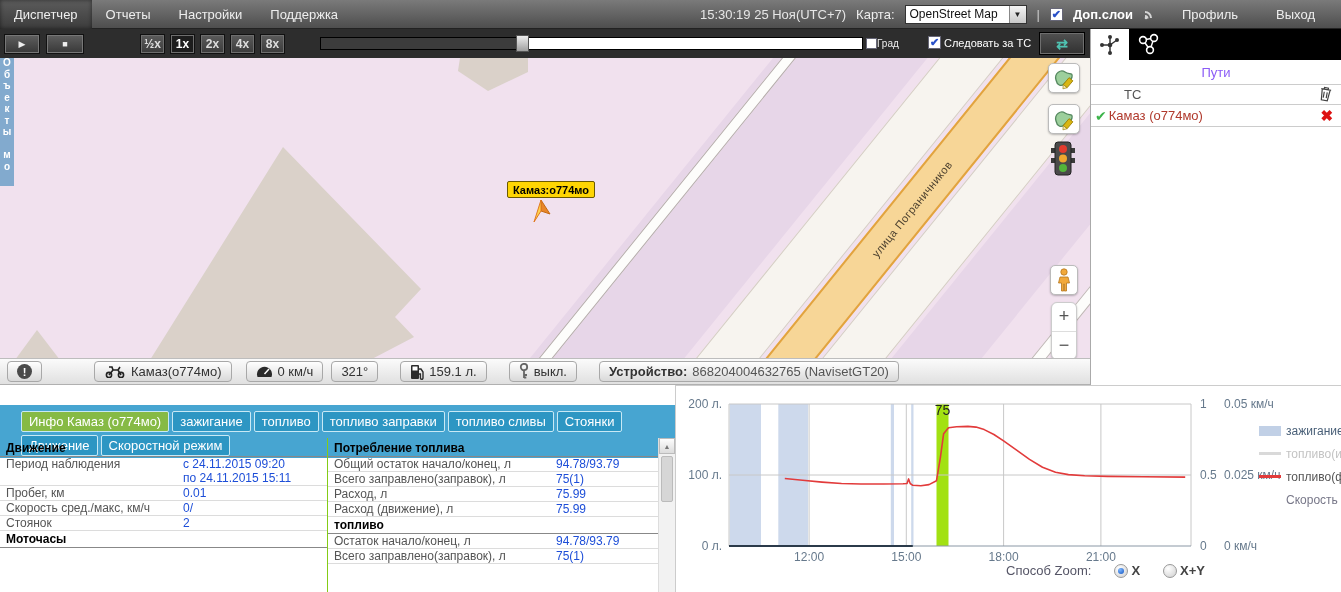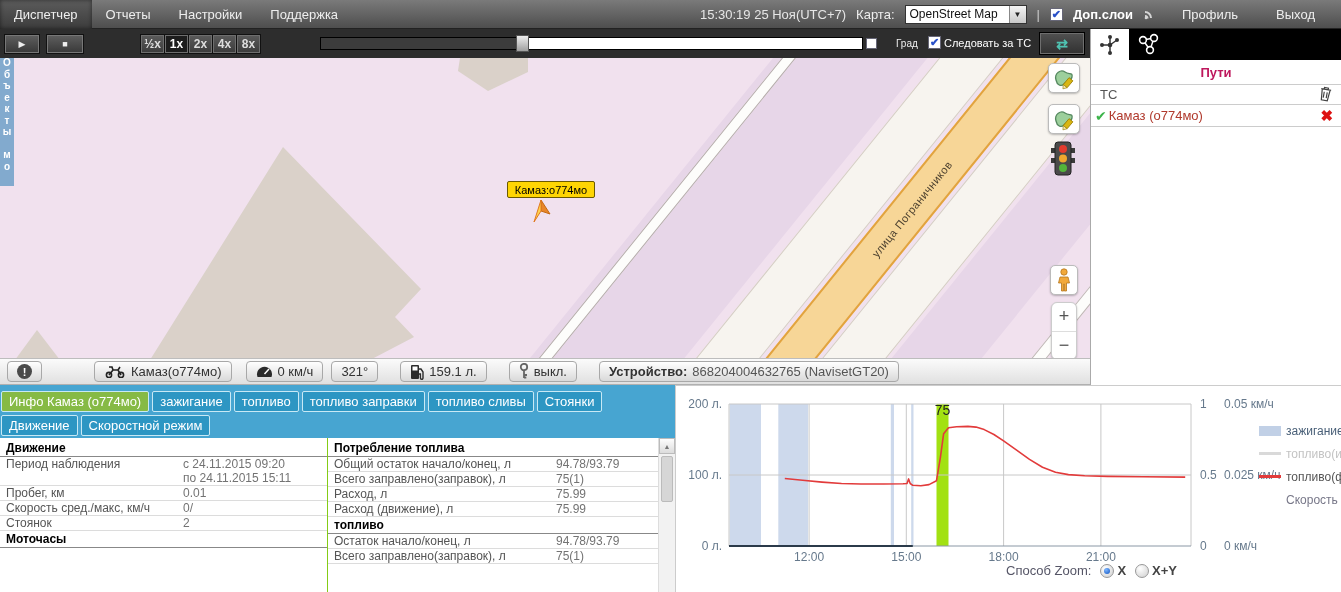--- a/index.html
+++ b/index.html
@@ -24,45 +24,45 @@
   .layers-label{font-weight:bold;color:#fff;}
   .sep{color:#ccc;}
 
   
   .toolbar{position:absolute;left:0;top:29px;width:1090px;height:29px;background:#2d2d2d;
     display:flex;align-items:center;color:#ddd;font-size:12px;}
   .tbtn{height:18px;background:linear-gradient(#5d5d5d,#3a3a3a);border:1px solid #777;outline:1px solid #111;
     color:#eee;display:flex;align-items:center;justify-content:center;cursor:pointer;}
   .play{width:34px;margin-left:5px;font-size:9px;}
   .stopb{width:36px;margin-left:8px;font-size:9px;}
-  .speeds{display:flex;margin-left:58px;gap:1px;}
+  .speeds{display:flex;margin-left:58px;gap:7px;}
   .sbtn{width:23px;height:18px;background:linear-gradient(#595959,#3d3d3d);border:1px solid #6e6e6e;outline:1px solid #111;
     color:#ddd;display:flex;align-items:center;justify-content:center;font-weight:bold;font-size:12px;cursor:pointer;}
   .sbtn.active{background:#1d1d1d;color:#fff;}
   .slider{position:absolute;left:320px;top:8px;width:543px;height:13px;border:1px solid #000;background:#fff;}
   .slider .fill{position:absolute;left:0;top:0;height:100%;width:36%;background:#3c3c3c;}
   .slider .handle{position:absolute;left:36%;top:-3px;width:13px;height:17px;
     background:linear-gradient(#ededed,#9f9f9f);border:1px solid #555;}
-  .grad-wrap{position:absolute;left:866px;top:9px;display:flex;align-items:flex-end;gap:19px;font-size:10px;color:#eee;}
+  .grad-wrap{position:absolute;left:866px;top:9px;display:flex;align-items:flex-end;gap:0;font-size:10px;color:#eee;}
   .grad-wrap .cb{width:11px;height:11px;}
   .follow-wrap{position:absolute;left:928px;top:7px;display:flex;align-items:center;gap:3px;font-size:11px;color:#fff;}
   .swapbtn{position:absolute;left:1040px;top:4px;width:44px;height:21px;background:linear-gradient(#4f4f4f,#323232);
     border:1px solid #6e6e6e;outline:1px solid #000;color:#4fc3b2;font-size:14px;font-weight:bold;
     display:flex;align-items:center;justify-content:center;cursor:pointer;}
 
   
   .map{position:absolute;left:0;top:58px;width:1090px;height:300px;background:#f1e1ee;overflow:hidden;}
   .band{position:absolute;width:900px;}
   .street-text{width:100%;height:100%;display:flex;align-items:center;justify-content:center;
     font-size:11px;color:#4a3f2e;letter-spacing:.5px;white-space:nowrap;}
   .bld{position:absolute;background:#dad1c9;filter:drop-shadow(0 0 1px #b3aaa1);}
   .objects-tab{position:absolute;left:0;top:-4px;width:14px;height:132px;background:rgba(110,160,200,.85);
     color:#fff;font-size:10px;font-weight:bold;text-align:center;white-space:pre-line;line-height:11.5px;padding-top:3px;}
   .vlabel{position:absolute;left:507px;top:123px;width:88px;height:17px;background:#ffd503;border:1px solid #6b5a00;
-    display:flex;align-items:center;justify-content:center;font-size:11px;font-weight:normal;color:#000;border-radius:2px;}
+    display:flex;align-items:center;justify-content:center;font-size:11px;font-weight:bold;color:#000;border-radius:2px;}
   .varrow{position:absolute;left:528px;top:140px;}
   .mapbtn{position:absolute;width:32px;height:30px;background:#fff;border:1px solid #bbb;border-radius:5px;
     box-shadow:0 1px 2px rgba(0,0,0,.25);display:flex;align-items:center;justify-content:center;cursor:pointer;}
   .zoomctl{position:absolute;left:1051px;top:244px;width:26px;height:58px;background:#fff;border:1px solid #ccc;
     border-radius:6px;box-shadow:0 1px 2px rgba(0,0,0,.25);display:flex;flex-direction:column;}
   .zoomctl span{flex:1;display:flex;align-items:center;justify-content:center;font-size:18px;color:#555;cursor:pointer;}
   .zoomctl .zin{border-bottom:1px solid #ddd;}
 
   
   .statusbar{position:absolute;left:0;top:358px;width:1090px;height:27px;
@@ -74,57 +74,57 @@
     font-size:11px;display:flex;align-items:center;justify-content:center;}
   .devlabel{font-weight:bold;color:#333;}
   .devval{color:#555;}
 
   
   .rpanel{position:absolute;left:1090px;top:29px;width:251px;height:356px;background:#fff;
     border-left:1px solid #aaa;font-size:13px;}
   .rp-tabs{height:31px;display:flex;background:#000;}
   .rp-tab1{width:38px;background:#fff;display:flex;align-items:center;justify-content:center;cursor:pointer;}
   .rp-tab2{width:40px;display:flex;align-items:center;justify-content:center;cursor:pointer;}
-  .rp-title{height:24px;display:flex;align-items:center;justify-content:center;color:#be185d;font-weight:bold;}
+  .rp-title{height:24px;display:flex;align-items:center;justify-content:center;color:#8b5cf6;}
   .rp-head{height:21px;display:flex;align-items:center;border-top:1px solid #ccc;border-bottom:1px solid #ccc;
-    padding:0 8px 0 9px;color:#555;}
+    padding:0 8px 0 33px;color:#555;}
   .rp-head .sp{flex:1;}
   .rp-row{height:22px;display:flex;align-items:center;border-bottom:1px solid #ccc;padding:0 8px 0 4px;gap:2px;}
   .rp-check{color:#3cb44a;font-size:14px;}
   .rp-vehicle{color:#b0392c;flex:1;}
   .rp-x{color:#dd1111;font-weight:bold;font-size:15px;cursor:pointer;}
 
   
   .bottomleft{position:absolute;left:0;top:385px;width:675px;height:207px;background:#fff;}
-  .tabs-area{height:53px;background:#47a5d1;padding:6px 0 0 0;}
+  .tabs-area{height:53px;background:#47a5d1;padding:6px 0 0 20px;margin-top:20px;}
   .tabrow{display:flex;gap:3px;margin-bottom:3px;padding-left:1px;}
   .tab{height:21px;background:#2d96c3;border:1px solid #c8e9f5;border-radius:2px;color:#fff;font-size:13px;
     display:flex;align-items:center;padding:0 7px;white-space:nowrap;cursor:pointer;}
   .tab.active{background:#86ba45;}
   .tables{position:absolute;left:0;top:53px;width:658px;bottom:0;font-size:12px;color:#444;display:flex;}
   .tcol{width:327px;padding-top:2px;}
   .tcol.right{border-left:1px solid #84cc16;width:331px;}
   .thead{font-weight:bold;color:#000;border-bottom:1px solid #888;padding:1px 6px;}
   .trow{display:flex;border-bottom:1px solid #dcdcdc;padding:0 6px;align-items:flex-start;min-height:15px;}
   .trow .lbl{flex:0 0 177px;color:#555;}
   .tcol.right .trow .lbl{flex:0 0 222px;}
-  .trow .val{flex:1;color:#737373;white-space:pre-line;}
+  .trow .val{flex:1;color:#1d4ed8;white-space:pre-line;}
   .scrollbar{position:absolute;right:0;top:53px;bottom:0;width:17px;background:#f2f2f2;border-left:1px solid #ddd;}
   .scr-up{height:16px;background:linear-gradient(#fdfdfd,#dcdcdc);border:1px solid #bbb;display:flex;
     align-items:center;justify-content:center;font-size:7px;color:#777;cursor:pointer;}
   .scr-thumb{margin:2px 2px;height:46px;background:#d6d6d6;border:1px solid #bbb;border-radius:2px;}
 
   
   .chartwrap{position:absolute;left:675px;top:385px;width:666px;height:207px;background:#fff;
     border-top:1px solid #ccc;border-left:1px solid #ccc;}
   .chartwrap svg{position:absolute;left:0;top:0;}
   .legend{position:absolute;left:583px;top:33px;width:83px;font-size:12px;}
   .lgrow{display:flex;align-items:center;gap:5px;height:23px;}
   .lgsw{width:22px;height:10px;flex:0 0 22px;}
-  .zoomopts{position:absolute;left:330px;top:177px;display:flex;align-items:center;gap:9px;
+  .zoomopts{position:absolute;left:330px;top:177px;display:flex;align-items:center;gap:23px;
     font-size:13px;color:#556;}
   .zradio{width:14px;height:14px;border-radius:50%;border:1px solid #999;
     background:radial-gradient(circle at 35% 30%,#fff,#cfcfcf);display:inline-block;position:relative;cursor:pointer;}
   .zradio.sel::after{content:"";position:absolute;left:3px;top:3px;width:6px;height:6px;border-radius:50%;
     background:radial-gradient(circle at 35% 30%,#7db6ff,#1255c0);}
   .zopt{display:flex;align-items:center;gap:3px;font-weight:bold;color:#444;}
 </style>
 </head>
 <body>
 

